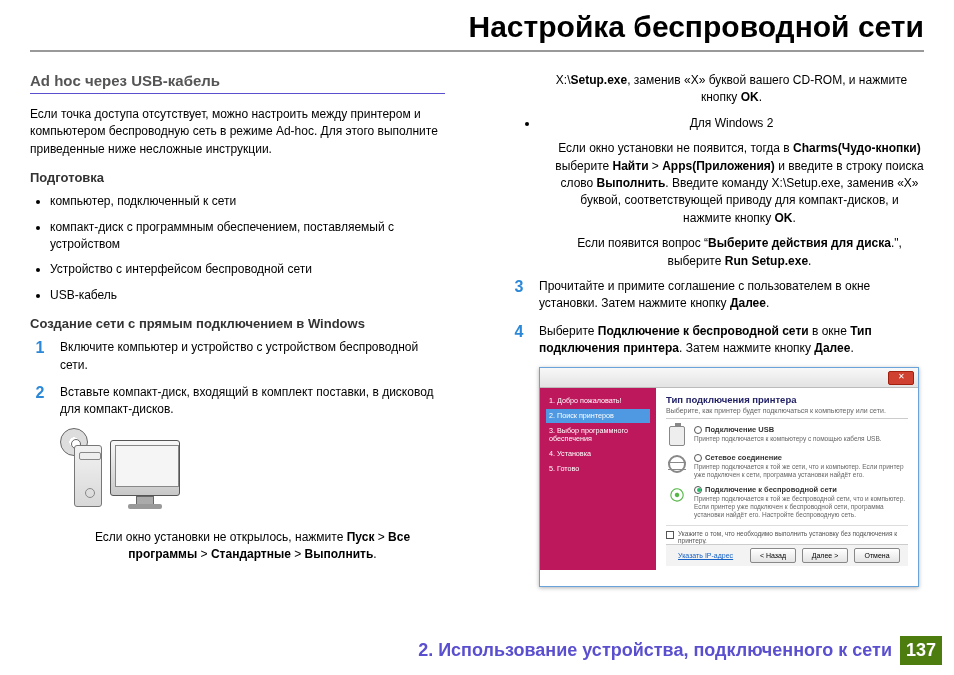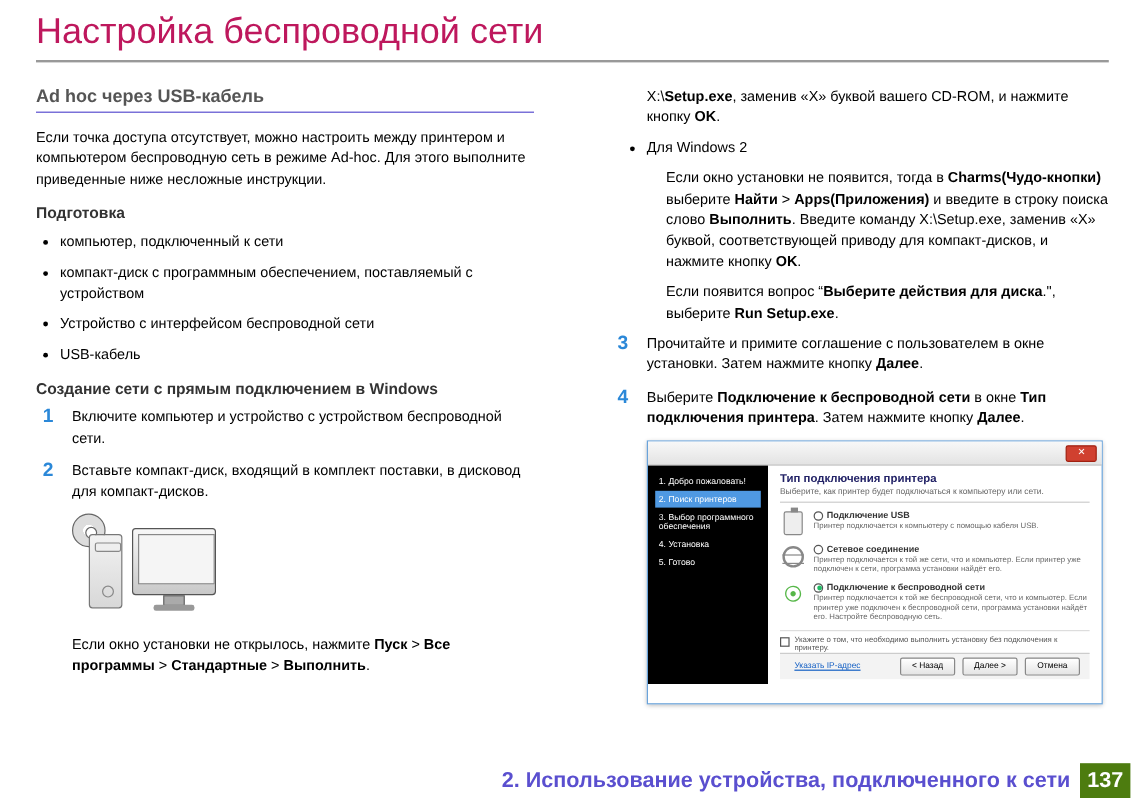--- a/index.html
+++ b/index.html
@@ -1,30 +1,30 @@
 <!DOCTYPE html>
 <html><head>
 <meta charset="utf-8">
 <style>
   * { margin: 0; padding: 0; box-sizing: border-box; }
   body { font-family: Arial, sans-serif; font-size: 12px; color: #000; background: #fff; width: 954px; height: 675px; position: relative; overflow: hidden; }
   .page { padding: 10px 30px 40px 30px; }
-  h1 { font-size: 30px; font-weight: normal; color: #be185d; margin-bottom: 6px; }
+  h1 { font-size: 30px; font-weight: bold; color: #000000; margin-bottom: 6px; text-align: right; }
   .title-underline { border-bottom: 2px solid #999; margin-bottom: 20px; }
   .columns { display: flex; gap: 64px; }
   .col { flex: 1; min-width: 0; }
   h2 { font-size: 15px; font-weight: bold; color: #555; margin-bottom: 4px; }
   .h2-underline { border-bottom: 1.5px solid #5a4fcf; margin-bottom: 12px; }
   h3 { font-size: 13px; font-weight: bold; color: #333; margin: 12px 0 8px 0; }
   p, li { line-height: 1.45; margin-bottom: 8px; }
   ul { list-style: disc; padding-left: 20px; }
   .step-row { display: flex; gap: 10px; margin-bottom: 10px; }
   .step-num { color: #2b88d8; font-size: 16px; font-weight: bold; min-width: 20px; text-align: center; }
   .step-body { flex: 1; line-height: 1.45; }
-  .indent { padding-left: 30px; }
+  .indent { padding-left: 30px; text-align: center; }
   .footer { position: absolute; bottom: 10px; right: 12px; display: flex; align-items: center; gap: 8px; font-size: 18px; }
   .footer-label { color: #5a4fcf; font-weight: bold; }
   .page-num { background: #4d7c0f; color: #fff; padding: 4px 6px; font-weight: bold; }
   b { font-weight: bold; }
 
   
   .pc-illus { width: 130px; height: 90px; position: relative; margin: 10px 0 10px 30px; }
   .tower { position: absolute; left: 14px; top: 16px; width: 28px; height: 62px; background: linear-gradient(#f2f2f2,#d8d8d8); border: 1px solid #777; border-radius: 3px; }
   .tower::before { content:""; position:absolute; top:6px; left:4px; width:20px; height:6px; border:1px solid #888; border-radius:2px; background:#eee; }
   .tower::after { content:""; position:absolute; bottom:8px; left:10px; width:8px; height:8px; border:1px solid #888; border-radius:50%; }
@@ -34,21 +34,21 @@
   .monitor::after { content:""; position:absolute; left:4px; top:4px; width:62px; height:40px; background:#f5f5f5; border:1px solid #888; }
   .stand { position:absolute; left:76px; top:67px; width:18px; height:9px; background:#aaa; border:1px solid #666; }
   .base { position:absolute; left:68px; top:75px; width:34px; height:5px; background:#999; border-radius:2px; }
 
   
   .dialog { width: 380px; height: 220px; border: 1px solid #6aa3da; background: #fff; margin: 10px 0 0 30px; box-shadow: 0 1px 4px rgba(0,0,0,.3); font-size: 8px; }
   .dlg-title { height: 20px; background: linear-gradient(#f8f8f8,#e3e3e3); border-bottom:1px solid #bbb; display:flex; align-items:center; justify-content:space-between; padding:0 4px; }
   .dlg-close { width:26px; height:14px; background:#d04030; border:1px solid #a02010; border-radius:2px; position:relative; }
   .dlg-close::before { content:"✕"; color:#fff; font-size:8px; position:absolute; left:9px; top:0; }
   .dlg-body { display:flex; height: 182px; }
-  .dlg-side { width: 100px; background:#000000; color:#fff; padding:6px 6px; }
+  .dlg-side { width: 116px; background:#be185d; color:#fff; padding:6px 6px; }
   .dlg-side div { padding:3px 3px; margin-bottom:1px; font-size:7.2px; line-height:1.1; }
   .dlg-side .active { background:#4f99e3; }
   .dlg-main { flex:1; padding:6px 10px 4px 10px; display:flex; flex-direction:column; position:relative; }
   .dlg-h { font-weight:bold; font-size:9.5px; color:#226; margin-bottom:2px; }
   .dlg-sub { color:#666; font-size:7px; border-bottom:1px solid #ccc; padding-bottom:4px; margin-bottom:6px; }
   .opt-row { display:flex; gap:6px; margin-bottom:6px; align-items:flex-start; }
   .opt-icon { width:22px; height:22px; display:flex; align-items:center; justify-content:center; font-size:14px; }
   .opt-text { flex:1; }
   .opt-title { font-weight:bold; color:#333; font-size:7.5px; display:flex; align-items:center; gap:3px; }
   .opt-desc { color:#666; font-size:6.5px; line-height:1.2; margin-top:1px; }

